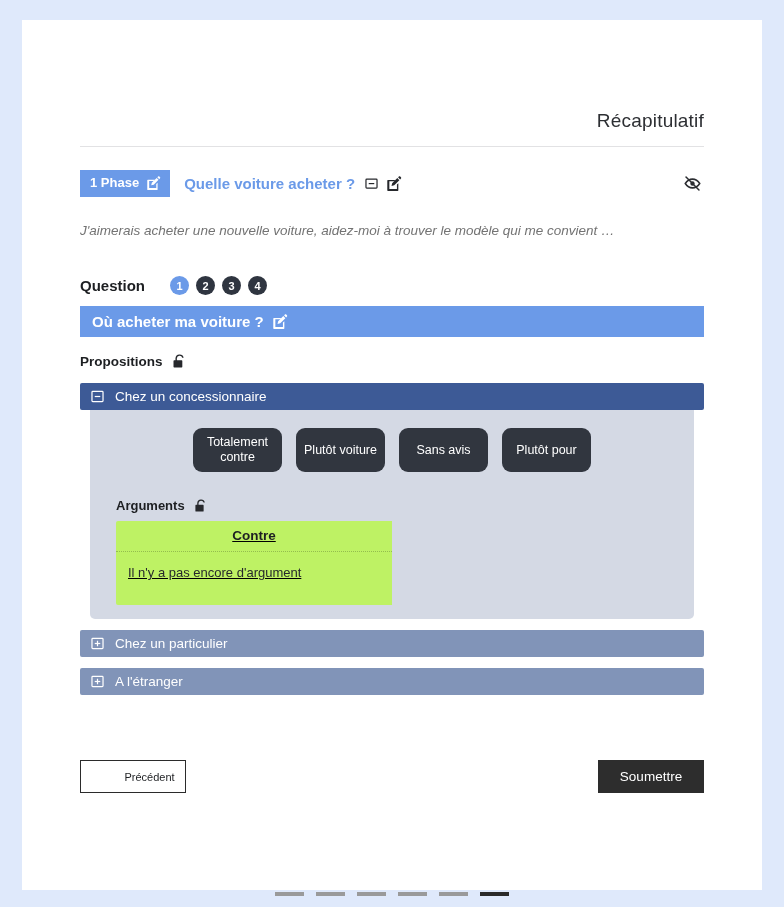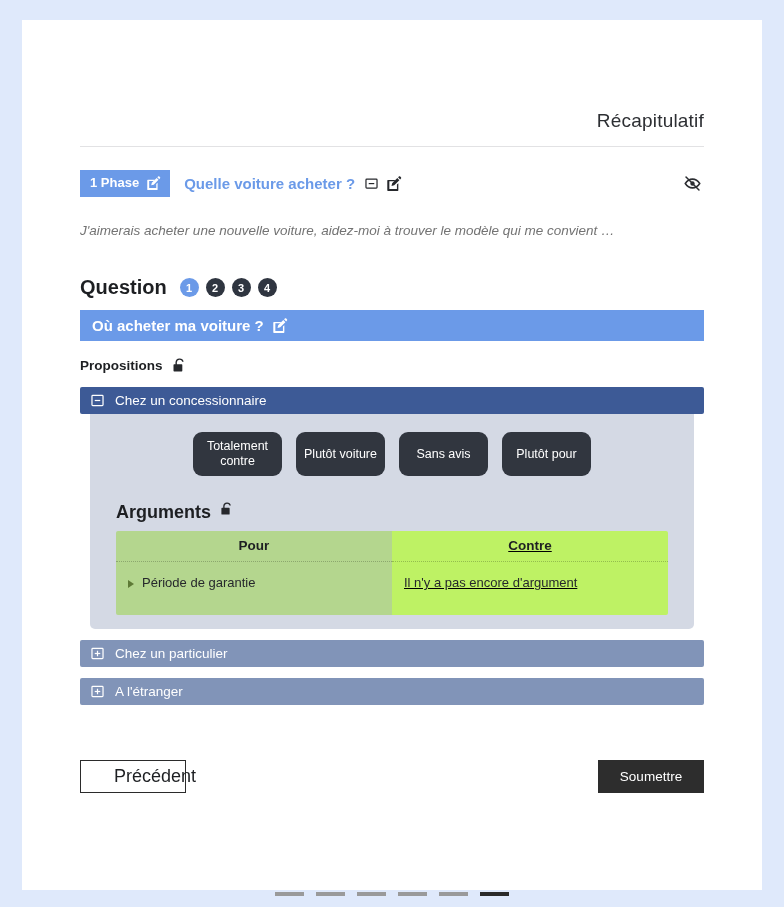--- a/index.html
+++ b/index.html
@@ -87,24 +87,24 @@
   }
 
   
   .question-row {
     display: flex;
     align-items: center;
     margin-top: 38px;
     gap: 7px;
   }
   .question-label {
-    font-size: 20px;
+    font-size: 15px;
     font-weight: 700;
     color: #1d1f22;
-    margin-right: 6px;
+    margin-right: 18px;
   }
   .qnum {
     width: 19px;
     height: 19px;
     border-radius: 50%;
     background: #2f3540;
     color: #fff;
     font-size: 11px;
     font-weight: 700;
     display: flex;
@@ -180,23 +180,23 @@
     align-items: center;
     justify-content: center;
     text-align: center;
     line-height: 1.2;
     cursor: pointer;
     padding: 4px;
   }
 
   .args-label {
     display: flex;
-    align-items: flex-start;
+    align-items: flex-end;
     gap: 9px;
-    font-size: 18px;
+    font-size: 13px;
     font-weight: 700;
     color: #1d1f22;
     margin: 26px 0 8px 26px;
   }
 
   .args-table {
     margin: 0 26px;
     display: flex;
     border-radius: 2px;
     overflow: hidden;
@@ -237,21 +237,21 @@
     left: 58px;
     right: 58px;
     top: 740px;
     display: flex;
     justify-content: space-between;
   }
   .btn-prev {
     background: #ffffff;
     border: 1px solid #2b2b2b;
     color: #1d1f22;
-    font-size: 18px;
+    font-size: 11px;
     font-family: "Liberation Sans", sans-serif;
     width: 106px;
     height: 33px;
     cursor: pointer;
     padding-left: 33px;
   }
   .btn-submit {
     background: #2d2d2d;
     border: none;
     color: #ffffff;
@@ -376,27 +376,20 @@
         <div class="args-label">
           <span>Arguments</span>
           <span>
             <svg width="14" height="14" viewBox="0 0 16 16" fill="#26282c">
               <path d="M5.2 4.6a2.9 2.9 0 0 1 5.7-.5h1.5a4.4 4.4 0 0 0-8.7.5v2.1H2.3c-.4 0-.7.3-.7.7v6.3c0 .4.3.7.7.7h8c.4 0 .7-.3.7-.7V7.4c0-.4-.3-.7-.7-.7H5.2V4.6z"></path>
             </svg>
           </span>
         </div>
 
         <div class="args-table">
-          <div class="args-col pour">
-            <div class="args-head">Pour</div>
-            <div class="args-cell">
-              <span class="tri"></span>
-              <span>Période de garantie</span>
-            </div>
-          </div>
           <div class="args-col contre">
             <div class="args-head">Contre</div>
             <div class="args-cell">Il n'y a pas encore d'argument</div>
           </div>
         </div>
 
       </div>
     </div>
 
     <div class="prop-collapsed-row">

